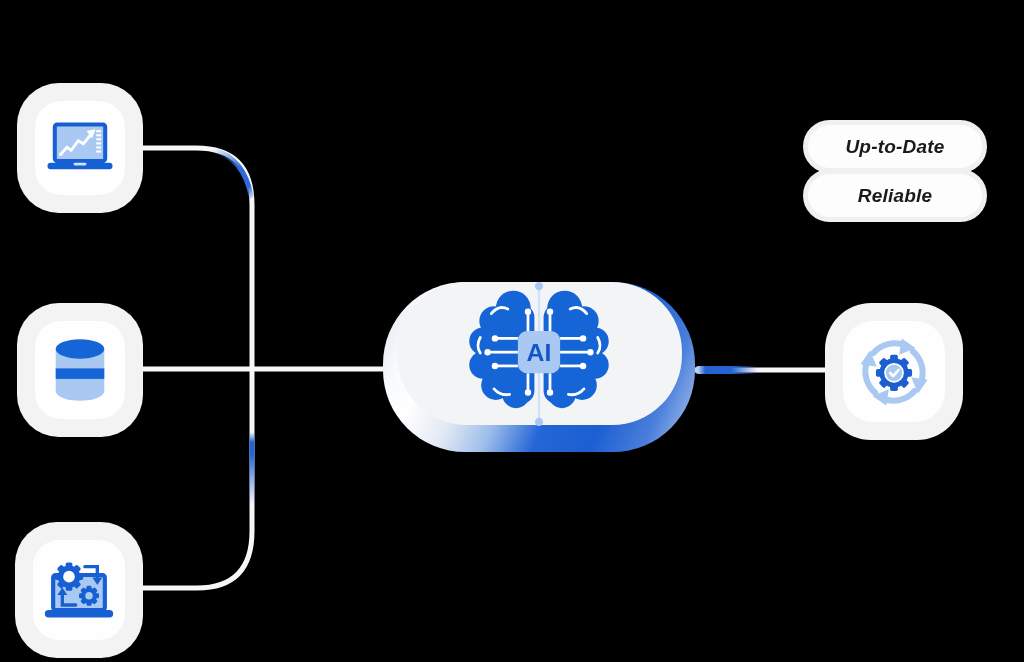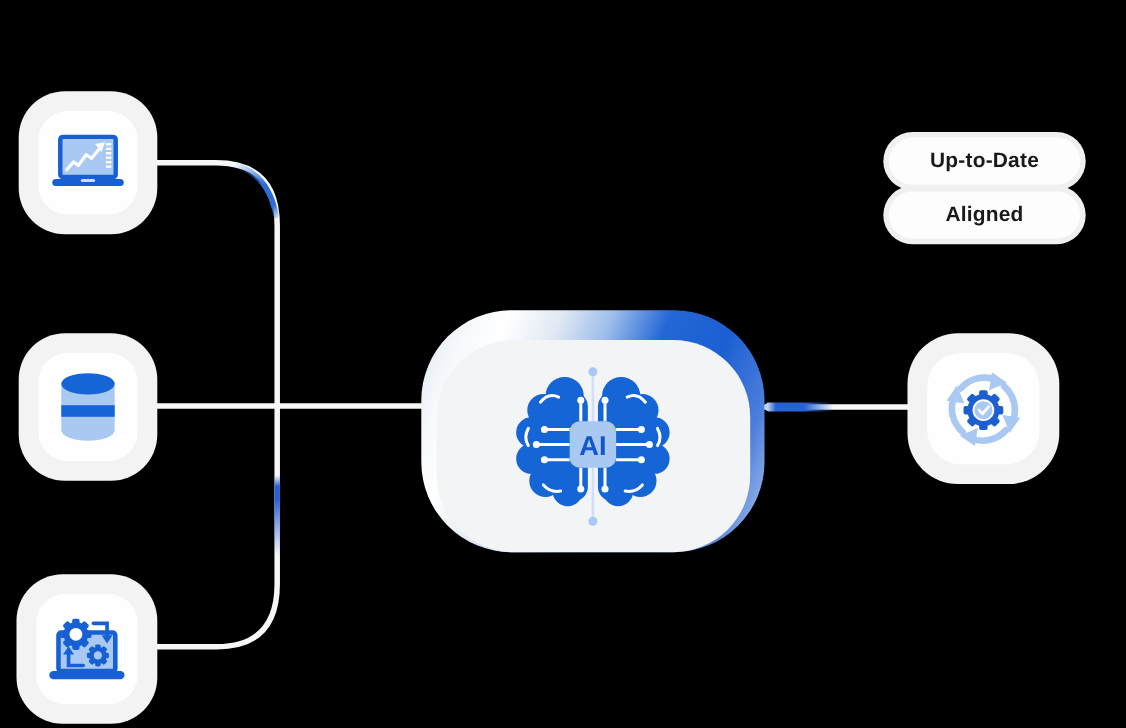--- a/index.html
+++ b/index.html
@@ -12,36 +12,36 @@
   .card{
     position:absolute;z-index:2;background:#f3f3f3;border-radius:42px;
     display:flex;align-items:center;justify-content:center;
   }
   .card-inner{
     background:#fefefe;border-radius:26px;width:calc(100% - 36px);height:calc(100% - 36px);
     display:flex;align-items:center;justify-content:center;
   }
   
   .ai-box{
-    position:absolute;left:383px;top:282px;width:312px;height:220px;z-index:2;
+    position:absolute;left:383px;top:282px;width:312px;height:170px;z-index:2;
     border-radius:82px;
     background:linear-gradient(112deg,
       #dde5f0 0%, #f7f9fc 12%, #ffffff 20%, #e2e9f4 32%,
       #9dbdea 44%, #2466d6 57%, #1c5fd2 72%, #4a7edb 86%, #b9cdee 100%);
-    display:flex;align-items:flex-end;justify-content:center;
+    display:flex;align-items:flex-start;justify-content:center;
   }
   .ai-box-inner{
     width:calc(100% - 27px);height:calc(100% - 27px);
     background:#f3f4f6;border-radius:70px;
     display:flex;align-items:center;justify-content:center;
   }
   
   .badges{
     position:absolute;left:808px;top:125px;z-index:2;
-    display:flex;flex-direction:column;gap:6px;align-items:flex-start;
+    display:flex;flex-direction:column;gap:6px;align-items:flex-start;font-style:italic;
   }
   .badge{
     width:174px;height:43px;background:#fdfdfd;border-radius:22px;
     box-shadow:0 0 0 5px #f0f0f0;
     display:flex;align-items:center;justify-content:center;
     font-size:19px;font-weight:700;color:#1a1a1a;letter-spacing:.2px;
   }
 </style>
 </head>
 <body>
@@ -218,21 +218,21 @@
         <text x="85" y="88" text-anchor="middle" font-size="27" font-weight="bold" font-family="Liberation Sans, sans-serif" fill="#1456c8">AI</text>
       </svg>
     </div>
   </div>
 
   <div class="badges">
     <div class="badge">
       <span>Up-to-Date</span>
     </div>
     <div class="badge">
-      <span>Aligned</span>
+      <span>Reliable</span>
     </div>
   </div>
 
   <div class="card" style="left:825px;top:303px;width:138px;height:137px;border-radius:46px;">
     <div class="card-inner" style="border-radius:30px;">
       <svg width="86" height="86" viewBox="0 0 100 100">
         <defs>
           <g id="syncArrow">
             <path d="M 26 28 A 33 33 0 0 1 63 19" fill="none" stroke="#a9c9f2" stroke-width="7" stroke-linecap="round"></path>
             <polygon points="59,11 75,22 56,30" fill="#a9c9f2"></polygon>

